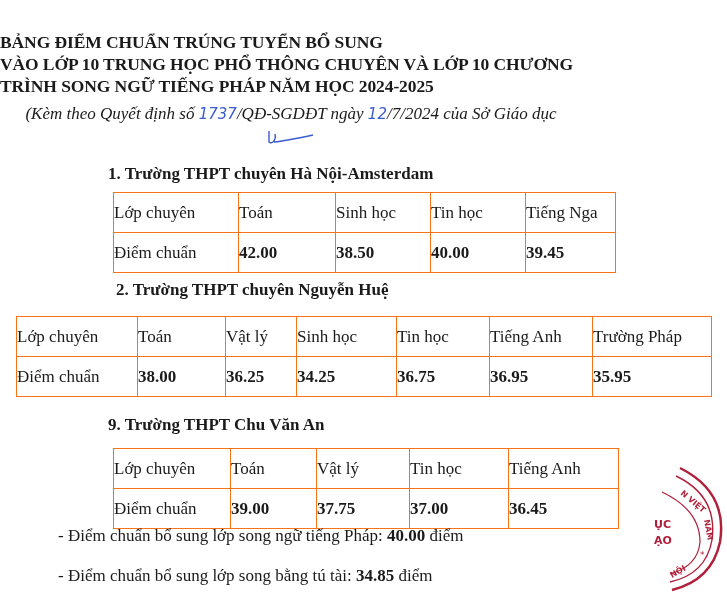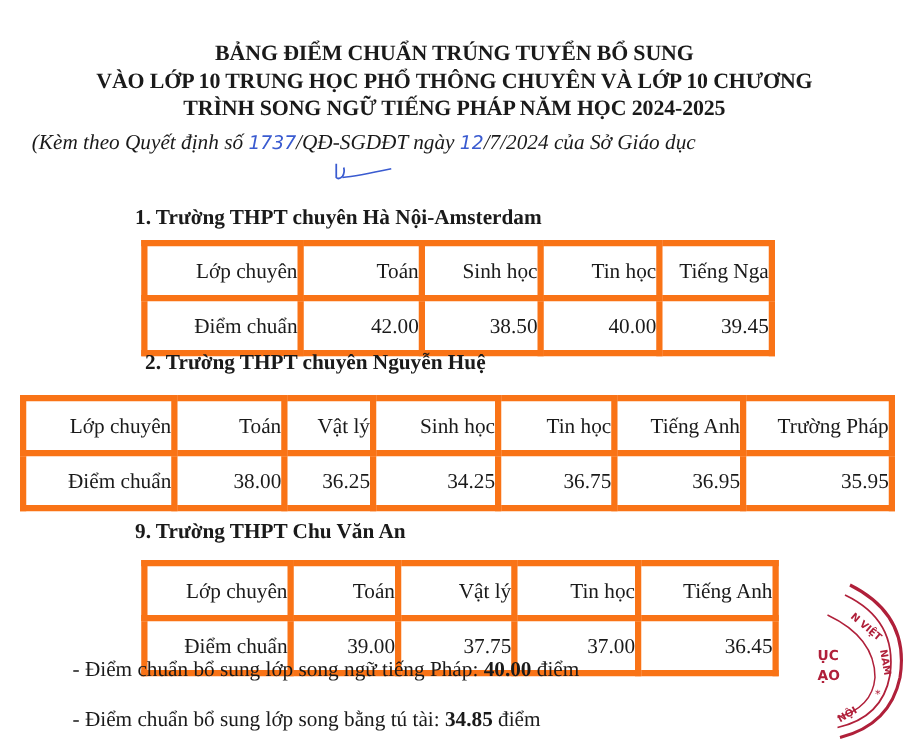--- a/index.html
+++ b/index.html
@@ -1,41 +1,41 @@
 <!DOCTYPE html>
 <html><head>
 <meta charset="utf-8">
 <style>
   html, body { margin: 0; padding: 0; background: #ffffff; }
   body {
     width: 727px; height: 601px; position: relative; overflow: hidden;
     font-family: "Liberation Serif", "DejaVu Serif", serif; color: #1a1a1a;
   }
   .title {
-    position: absolute; left: 0; width: 727px; text-align: center;
+    position: absolute; left: 0; width: 727px; text-align: left;
     font-weight: bold; font-size: 17.5px; line-height: 22px; letter-spacing: -0.1px;
   }
   .subtitle {
     position: absolute; left: 0; width: 582px; text-align: center;
     font-style: italic; font-size: 17px; line-height: 22px;
   }
   .hw { font-family: "DejaVu Sans", sans-serif; font-style: italic; color: #3a5bd0; font-size: 15px; }
   .sig { display: inline-block; width: 52px; height: 16px; vertical-align: middle; }
   .heading {
     position: absolute; font-weight: bold; font-size: 17px; line-height: 22px;
   }
   table.score {
     position: absolute; border-collapse: collapse; table-layout: fixed;
     font-size: 17px;
   }
   table.score td {
-    border: 5px solid #f97316; text-align: right; padding: 0; height: 39px;
+    border: 1px solid #f97316; text-align: left; padding: 0; height: 39px;
     white-space: nowrap;
   }
-  table.score td.val { font-weight: normal; }
+  table.score td.val { font-weight: bold; }
   .note {
     position: absolute; left: 58px; font-size: 17px; line-height: 22px;
   }
   .note b { font-weight: bold; }
   .stamp { position: absolute; left: 650px; top: 462px; width: 80px; height: 135px; }
 </style>
 </head>
 <body>
 
 <div class="title" style="top:31px">BẢNG ĐIỂM CHUẨN TRÚNG TUYỂN BỔ SUNG</div>

